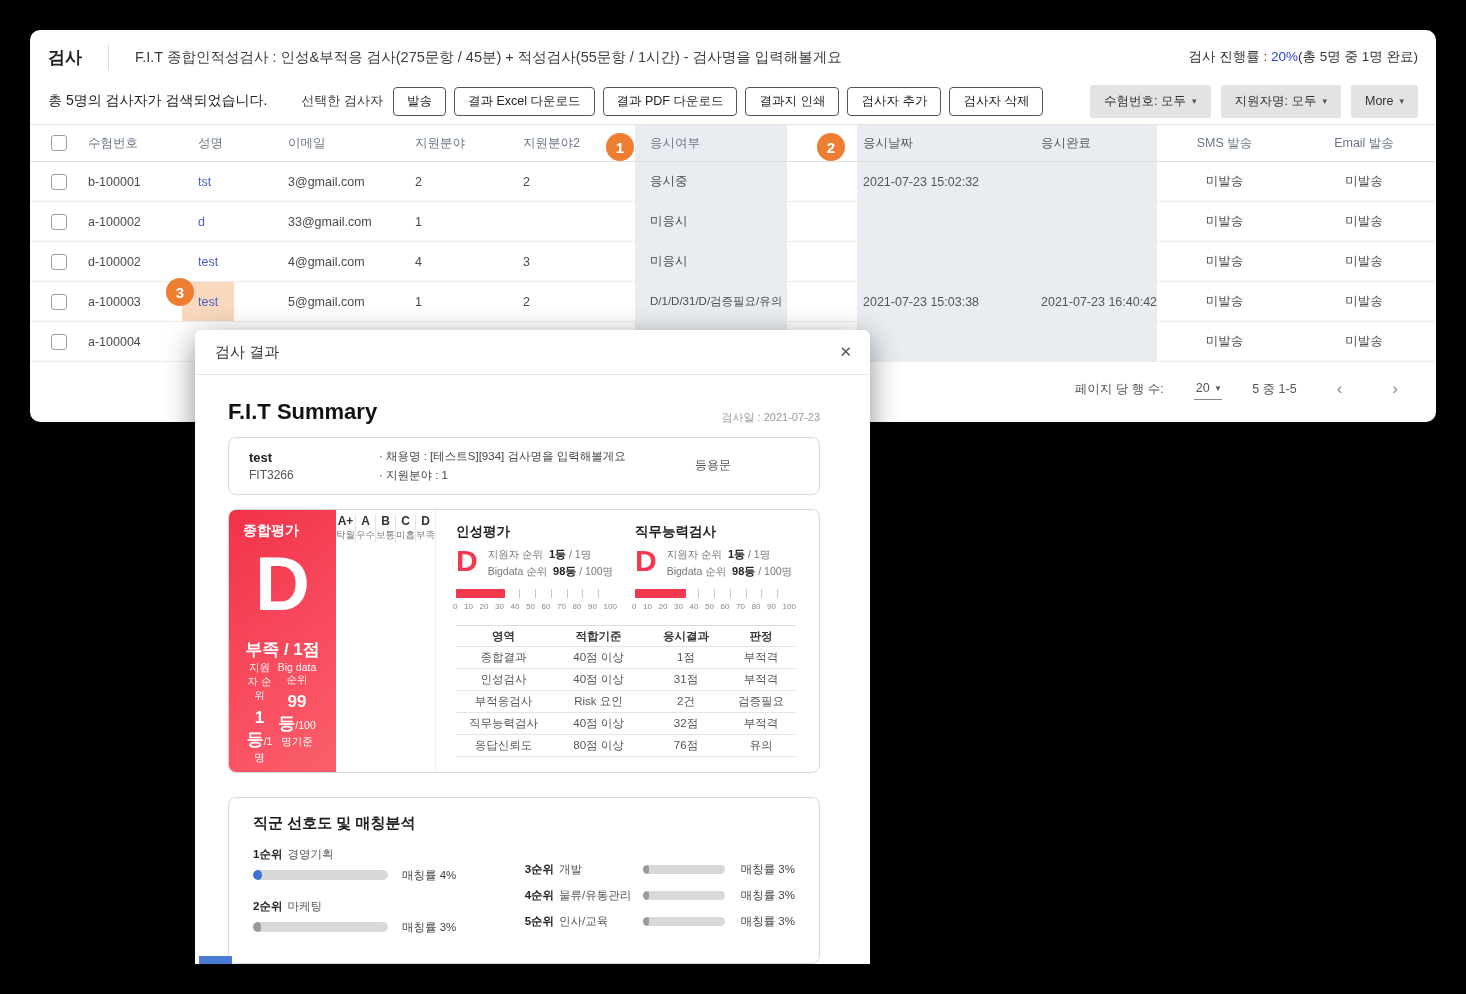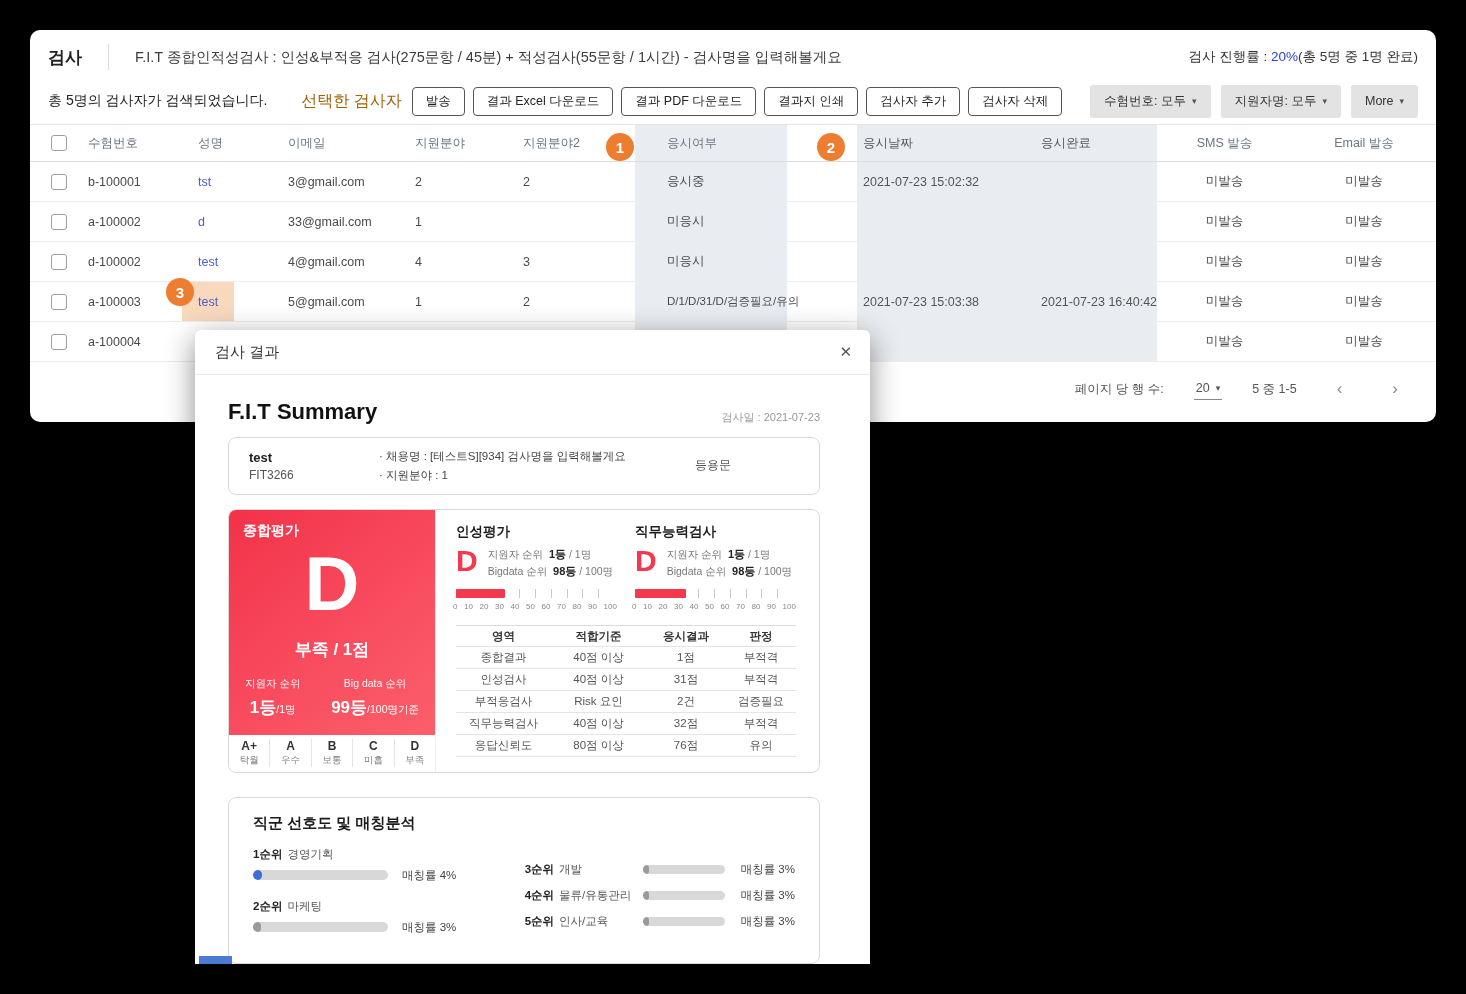--- a/index.html
+++ b/index.html
@@ -17,21 +17,21 @@
     background:#fff; border-radius:10px;
   }
   .app-header { display:flex; align-items:center; height:48px; padding:6px 18px 0 18px;gap:10px; }
   .app-title { font-size:17px; font-weight:bold; color:#222; }
   .vdivider { width:1px; height:26px; background:#ddd; margin:0 16px; }
   .app-subtitle { font-size:14.5px; color:#3c3c3c; }
   .progress-wrap { margin-left:auto; font-size:13.5px; color:#333; white-space:nowrap; }
   .progress-value { color:#2b43d7;margin-top:20px; }
   .toolbar { display:flex; align-items:center; height:46px; padding:0 18px; }
   .result-count { font-size:14px; color:#222; margin-right:34px; }
-  .selected-label { font-size:16px; color:#a16207; margin-right:10px; }
+  .selected-label { font-size:13px; color:#404040; margin-right:10px; }
   .tb-btn {
     border:1px solid #555; border-radius:4px; background:#fff;
     font-size:12.5px; color:#222; padding:5px 13px; margin-right:8px;
     font-family:inherit; cursor:pointer; white-space:nowrap;
   }
   .filters { margin-left:auto; display:flex; gap:10px; }
   .filter-chip {
     background:#e3e3e3; border:none; border-radius:3px; color:#333;
     font-size:12.5px; padding:8px 14px; font-family:inherit; cursor:pointer;
     display:flex; align-items:center; gap:6px; white-space:nowrap;
@@ -42,21 +42,21 @@
     display:grid;
     grid-template-columns:58px 110px 90px 127px 108px 112px 152px 70px 178px 122px 135px 1fr;
     align-items:stretch; height:40px;
   }
   .thead { border-top:1px solid #e3e3e3; border-bottom:1px solid #dedede; height:38px; }
   .tbody .trow { border-bottom:1px solid #ececec; }
   .cell { display:flex; align-items:center; font-size:12.5px; color:#4a4a4a; white-space:nowrap; overflow:visible; }
   .thead .cell { font-size:12.5px; color:#6b7684; }
   .cell.c-check { justify-content:center; }
   .cell.c-center { justify-content:center; }
-  .cell.c-status { padding-left:32px; }
+  .cell.c-status { padding-left:15px; }
   .cell.c-date { padding-left:6px; color:#555; }
   .hl-col { background:#e9edf2; }
   .checkbox {
     width:16px; height:16px; border:1.5px solid #9aa0a6; border-radius:3px; background:#fff; cursor:pointer;
   }
   .name-link { color:#4a5fc9; text-decoration:none; font-size:12.5px; cursor:pointer; }
   .name-hl-wrap { display:inline-flex; align-items:center; height:100%; padding:0 16px; margin-left:-16px; background:#f8d9be; }
   
   .pagination {
     display:flex; align-items:center; justify-content:flex-end;
@@ -85,21 +85,21 @@
   .report-date { font-size:11px; color:#999; }
   .box { border:1px solid #d9d9d9; border-radius:8px; }
   .info-box { margin-top:12px; padding:9px 20px; display:flex; align-items:center; }
   .info-id { width:130px; }
   .info-name { font-size:13px; font-weight:bold; color:#222; }
   .info-code { font-size:12px; color:#555; margin-top:3px; }
   .info-bullets { flex:1; font-size:11.5px; color:#444; line-height:1.65; }
   .info-org { font-size:12px; color:#555; margin-right:68px; }
   
   .summary-box { margin-top:14px; display:flex; overflow:hidden; height:264px; }
-  .summary-left { width:207px; display:flex; flex-direction:column; border-right:1px solid #eee; }
+  .summary-left { width:207px; display:flex; flex-direction:row; border-right:1px solid #eee; }
   .red-panel {
     flex:1; background:linear-gradient(140deg,#f23249 0%,#f94e60 60%,#fb5f6a 100%);
     color:#fff; padding:12px 14px; display:flex; flex-direction:column;
   }
   .red-label { font-size:14px; font-weight:bold; }
   .red-grade { font-size:76px; font-weight:bold; text-align:center; line-height:1.0; margin-top:6px; }
   .red-gradetext { font-size:17px; font-weight:bold; text-align:center; margin-top:16px; }
   .red-ranks { display:flex; justify-content:space-between; margin-top:auto; padding:0 2px 4px 2px; }
   .red-rank { text-align:center; }
   .red-rank-label { font-size:10.5px; opacity:.95; }

